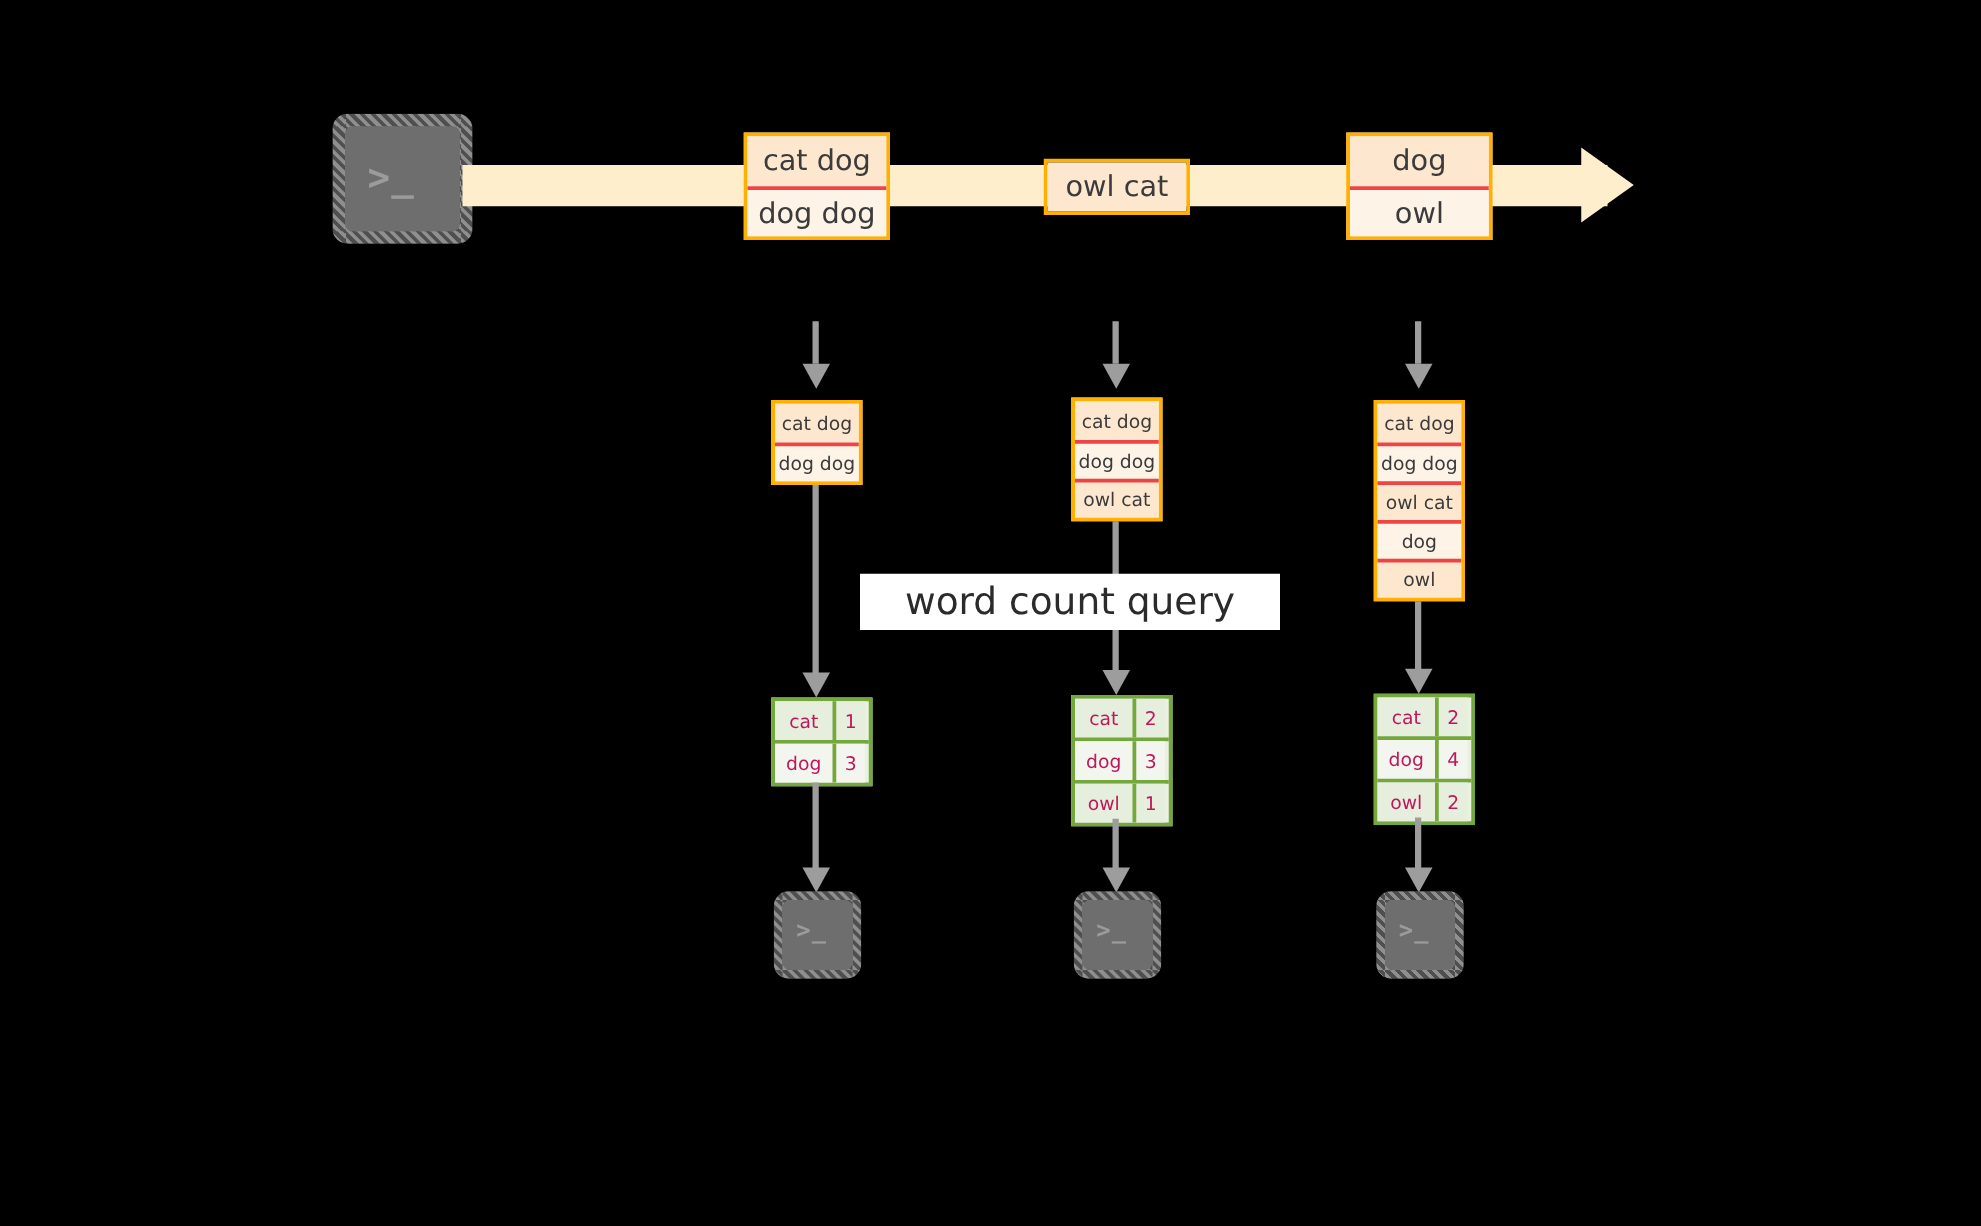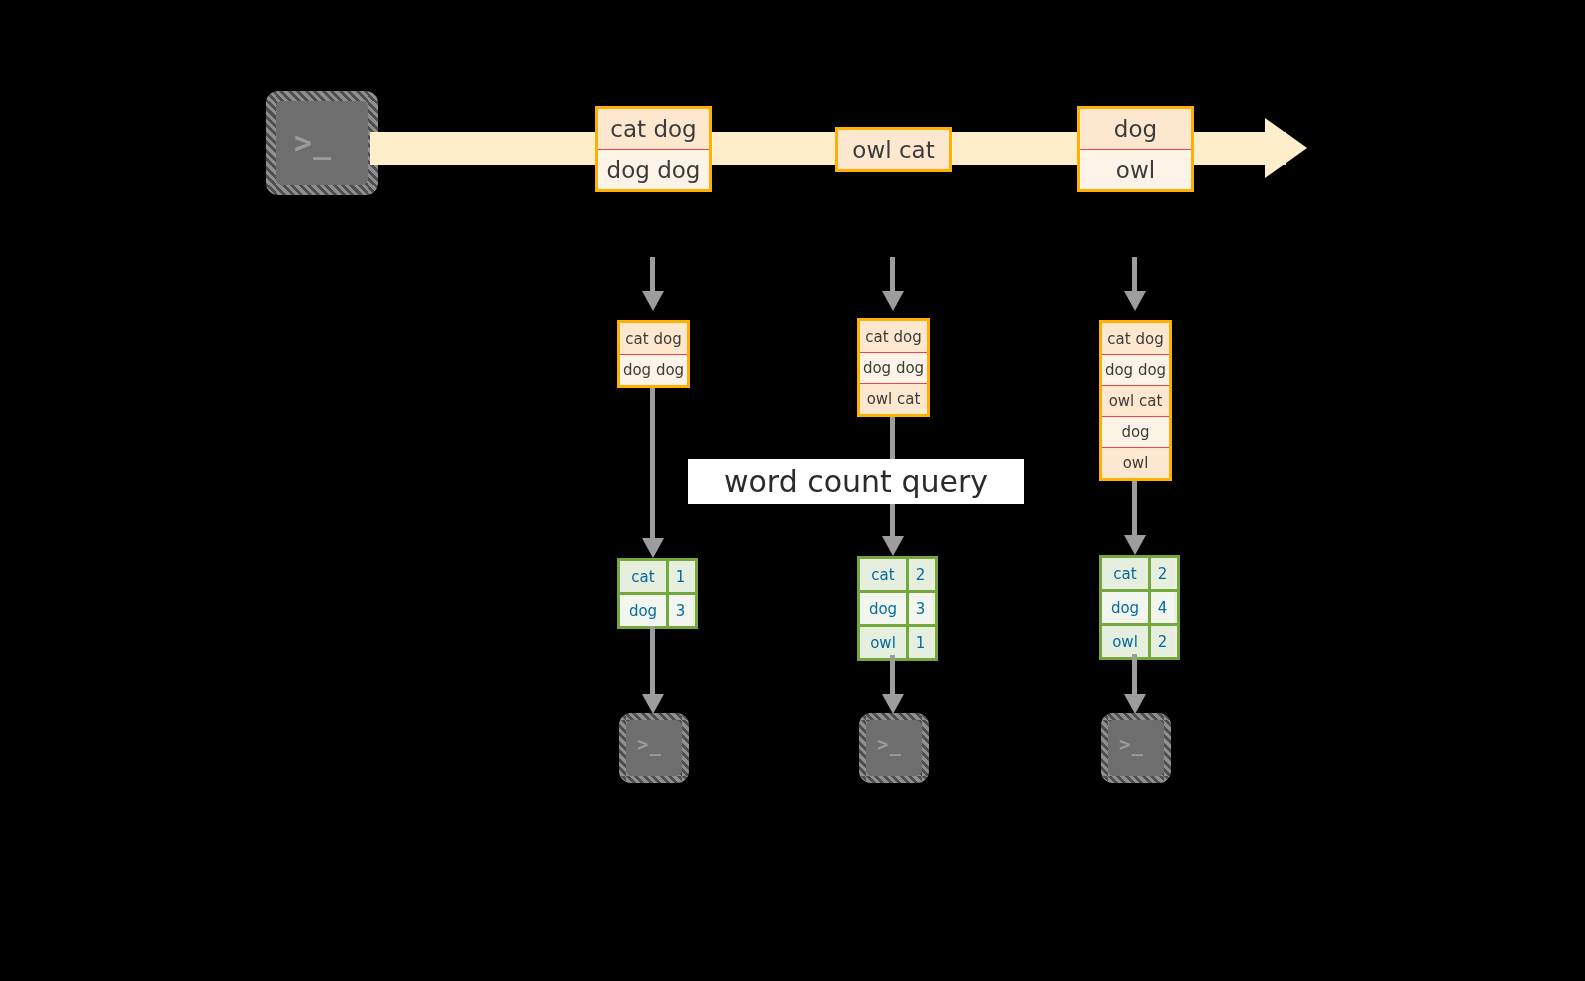--- a/index.html
+++ b/index.html
@@ -73,21 +73,21 @@
   .rec-row {
     box-sizing: border-box;
     display: flex;
     align-items: center;
     justify-content: center;
     color: #3b3b3b;
     white-space: nowrap;
   }
   .rec-row.shade-a { background: #fde8cf; }
   .rec-row.shade-b { background: #fdf3e7; }
-  .rec-row + .rec-row { border-top: 1px solid #ef4444; }
+  .rec-row + .rec-row { border-top: 3px solid #ef4444; }
 
   .rec-big .rec-row { height: 40px; font-size: 23px; }
   .rec-small .rec-row { height: 31px; font-size: 15px; }
 
   
   .tbl {
     position: absolute;
     box-sizing: border-box;
     border: 3px solid #74a83c;
     display: flex;
@@ -97,21 +97,21 @@
   .tbl-row {
     display: flex;
     height: 31px;
   }
   .tbl-row + .tbl-row { border-top: 3px solid #74a83c; }
   .tbl-cell {
     box-sizing: border-box;
     display: flex;
     align-items: center;
     justify-content: center;
-    color: #0369a1;
+    color: #be185d;
     font-size: 15px;
     white-space: nowrap;
   }
   .tbl-cell.key { width: 46px; }
   .tbl-cell.val { width: 26px; border-left: 3px solid #74a83c; }
   .tbl-row.shade-a .tbl-cell { background: #e6eedd; }
   .tbl-row.shade-b .tbl-cell { background: #f2f6ee; }
 
   
   .gline {

